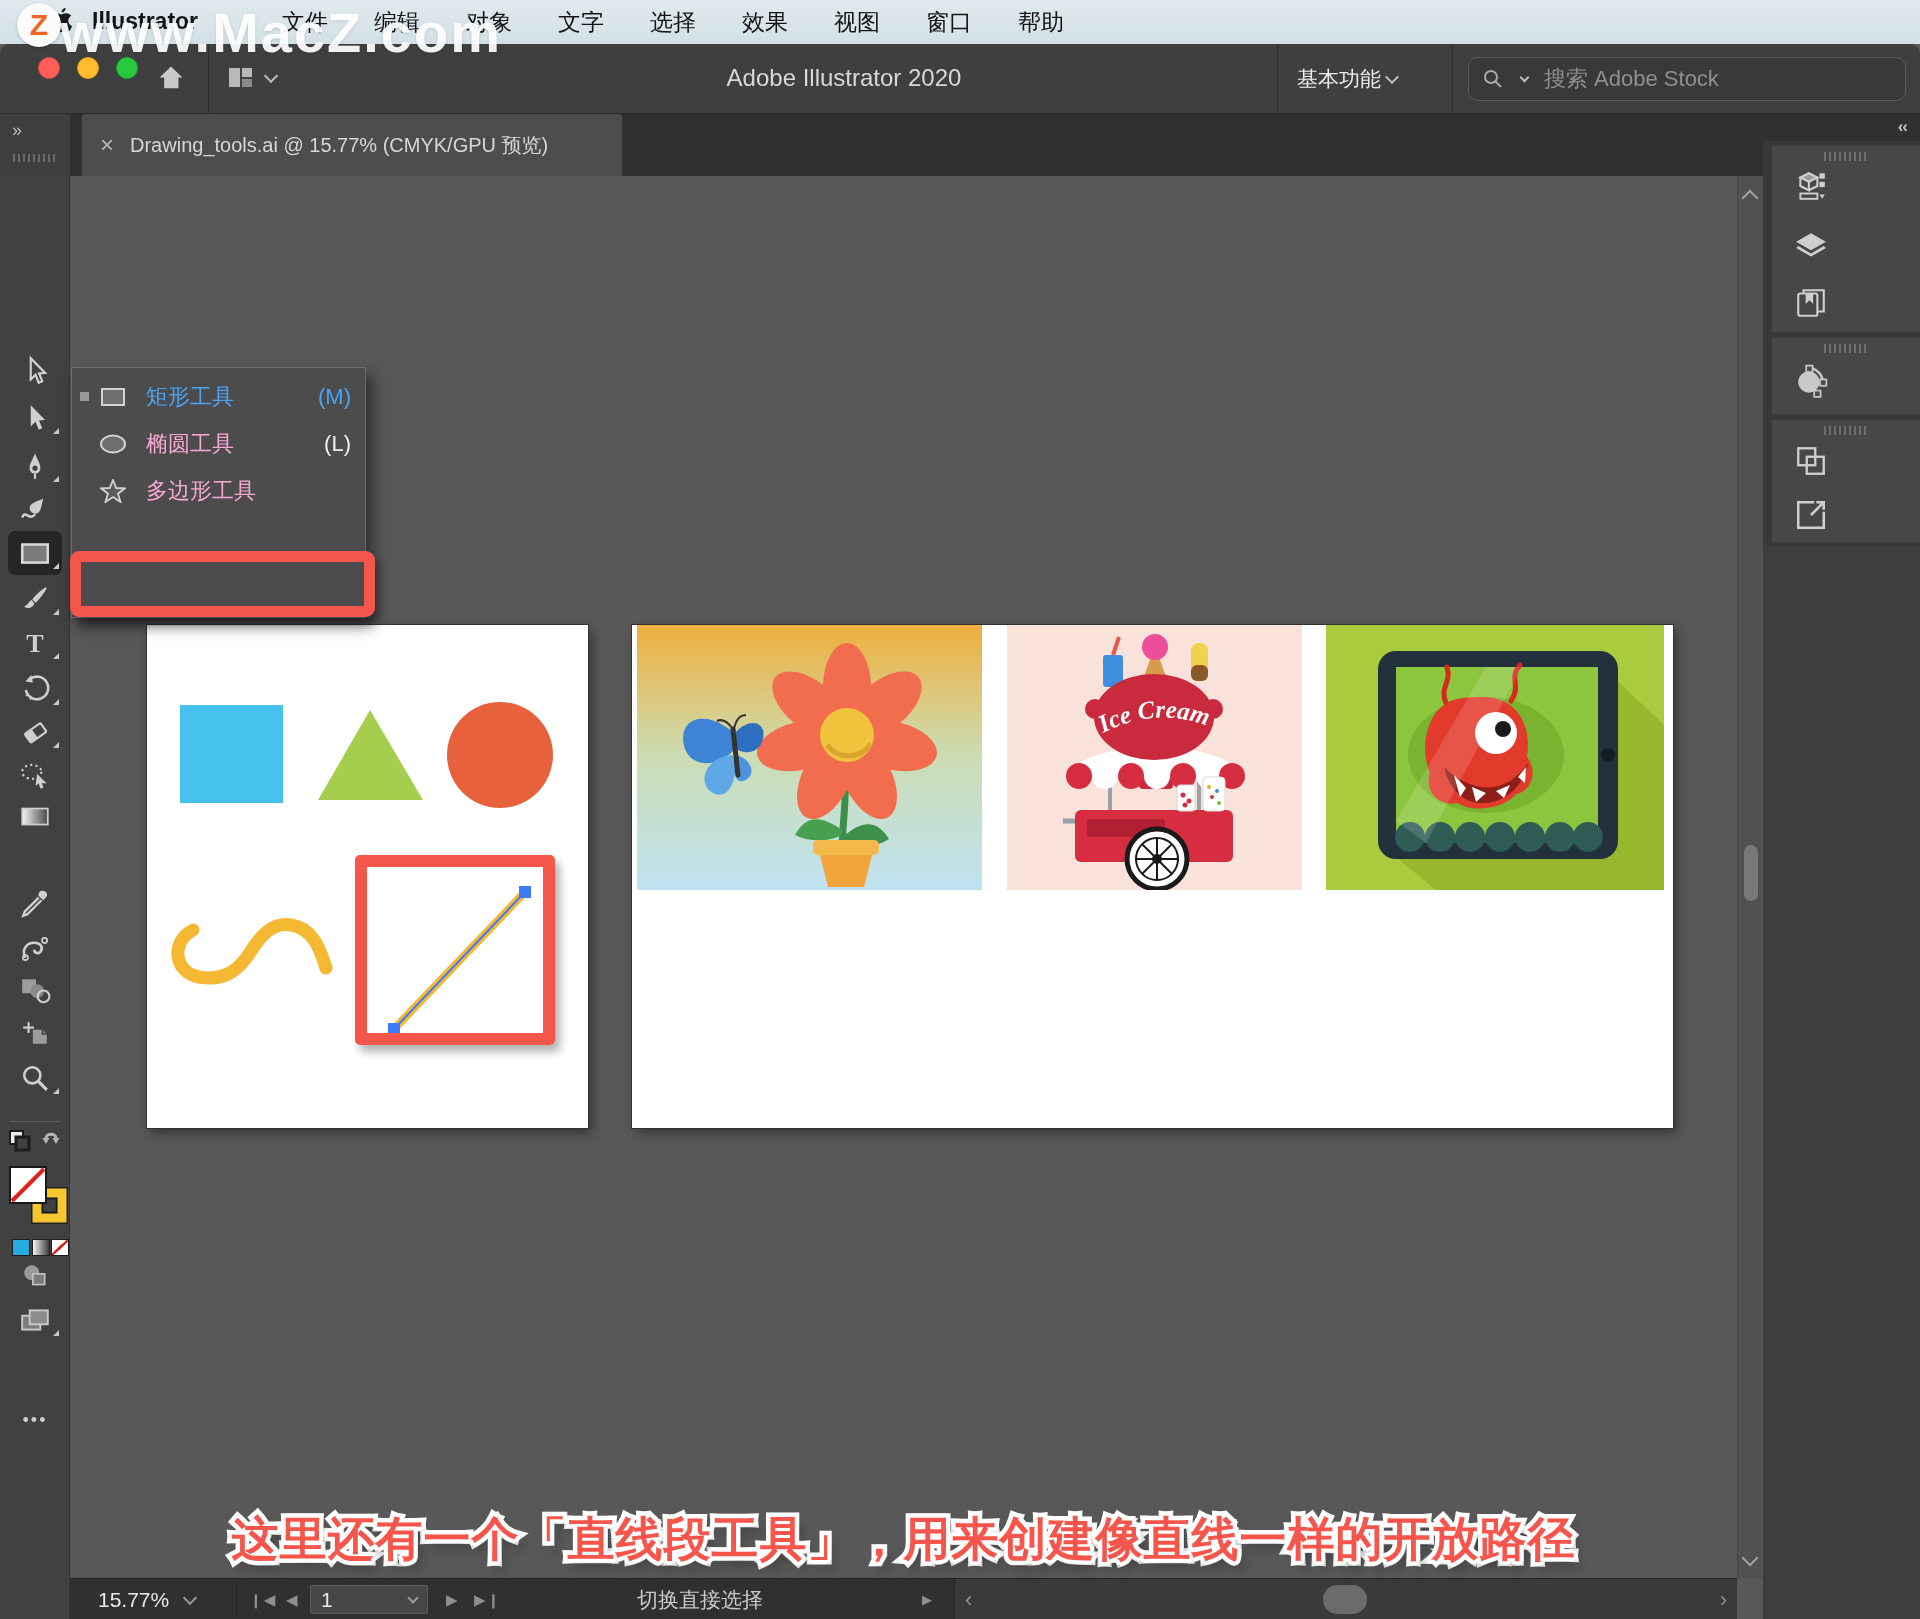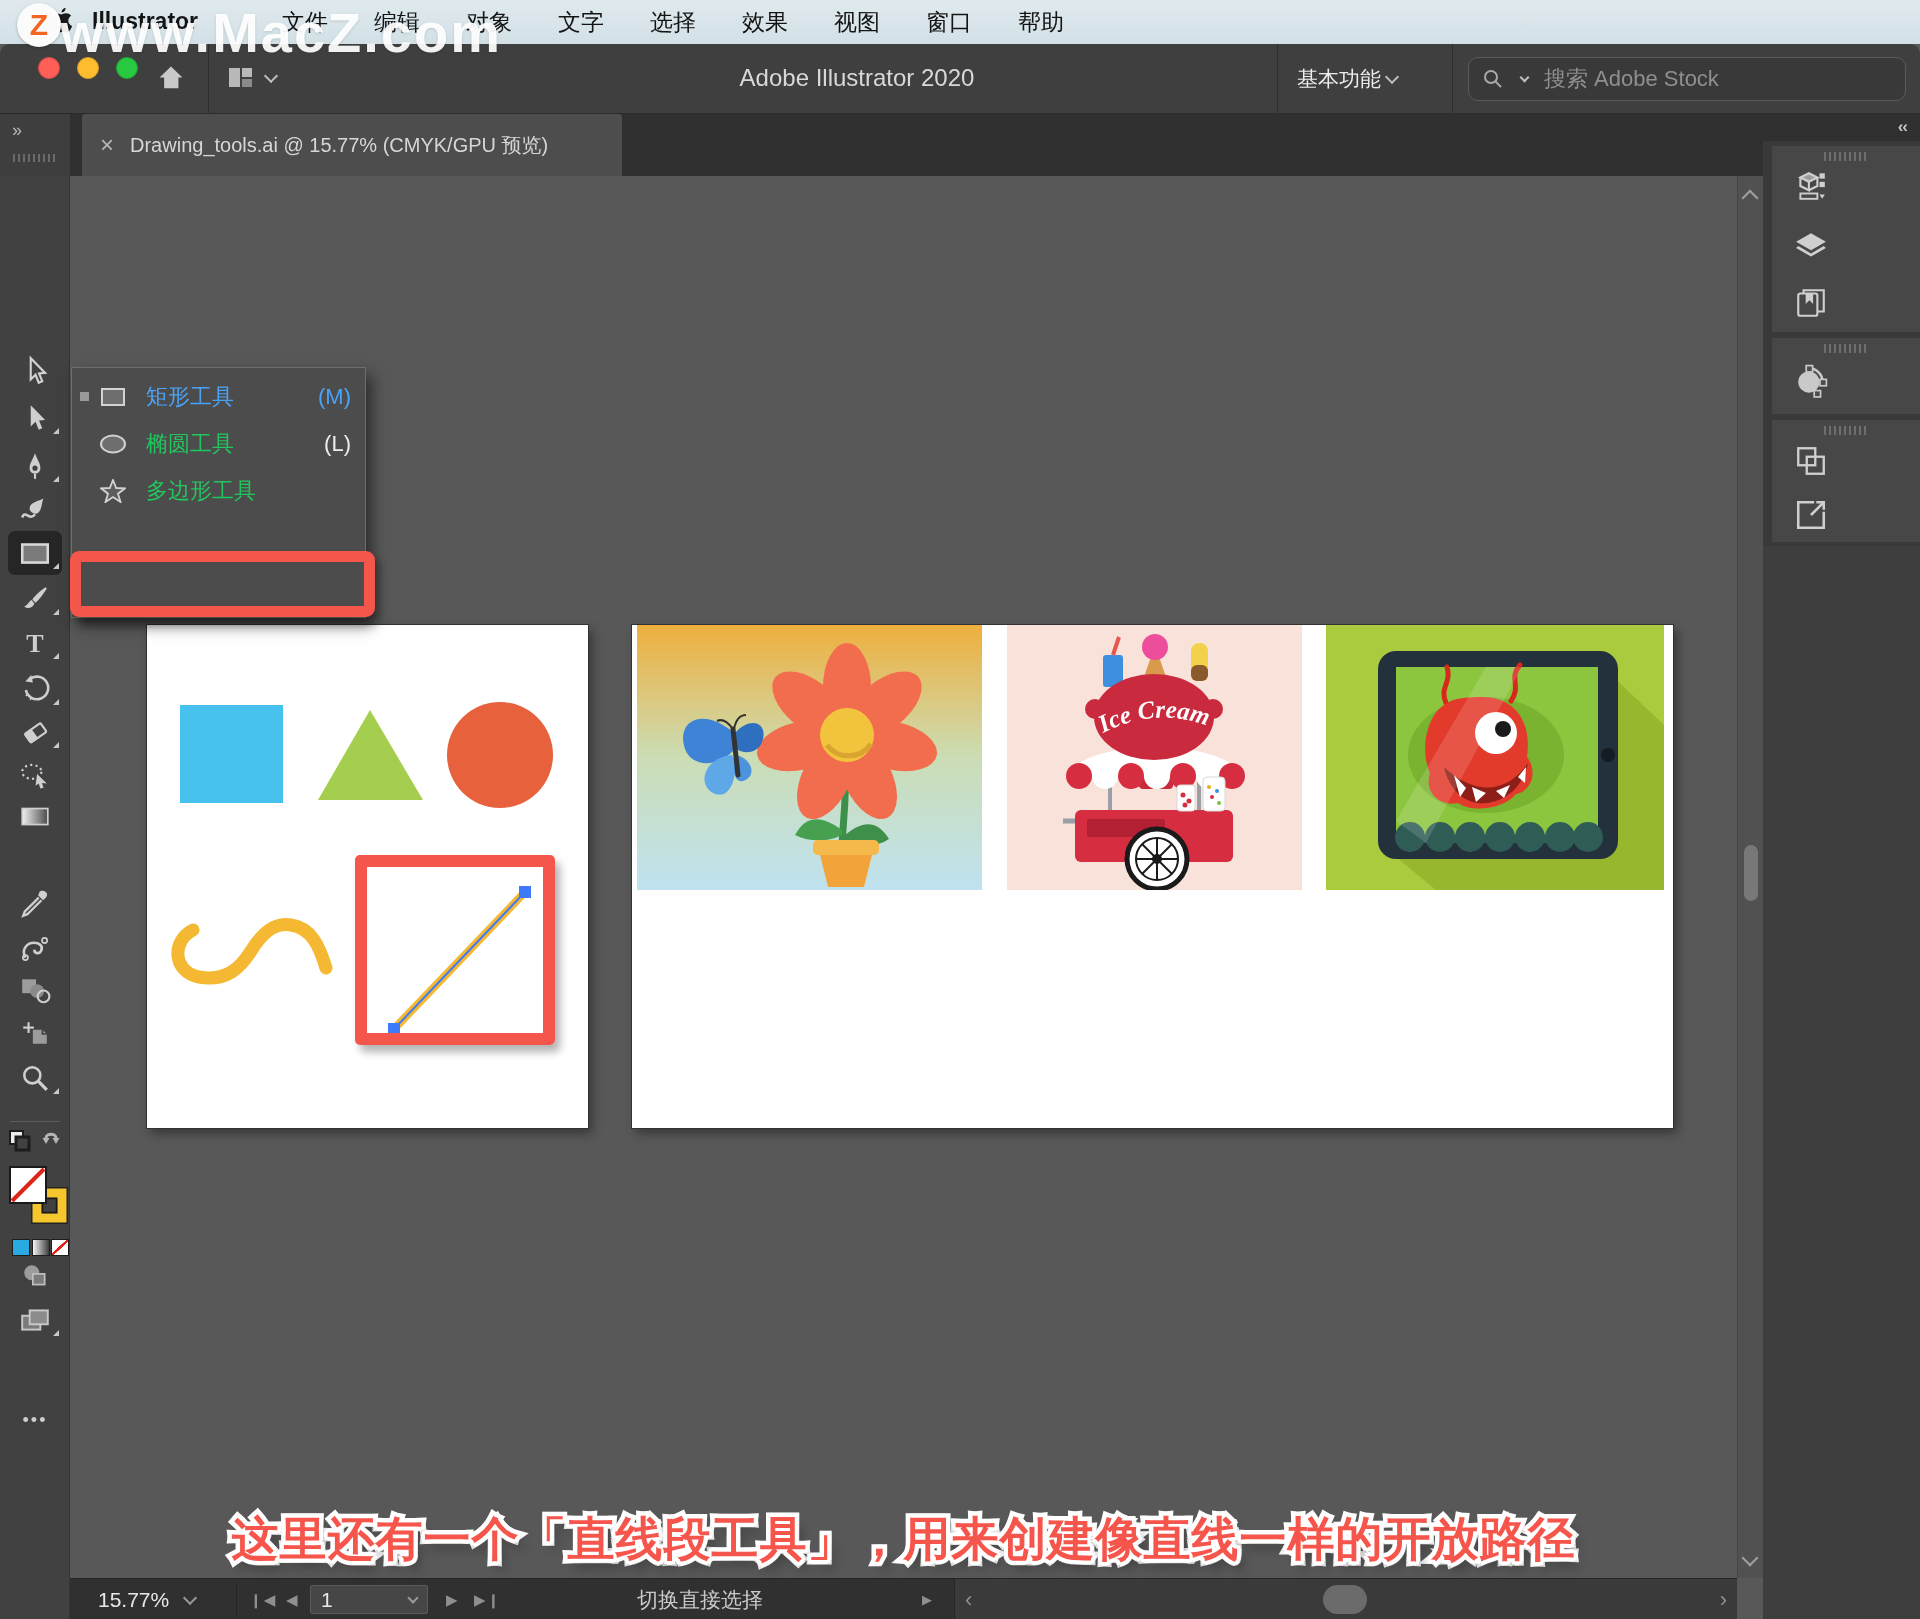--- a/index.html
+++ b/index.html
@@ -20,21 +20,21 @@
   .watermark { left:60px; top:0px; font-size:56px; font-weight:bold; letter-spacing:2px;
     color:rgba(255,255,255,.93); z-index:70; text-shadow:0 1px 3px rgba(0,0,0,.12); }
   .wm-badge { left:17px; top:3px; width:44px; height:44px; border-radius:50%; background:#fbfbfb;
     z-index:71; display:flex; align-items:center; justify-content:center;
     box-shadow:0 1px 3px rgba(0,0,0,.25); font-size:30px; font-weight:900; color:#f26522; }
 
   
   .app-bar { left:0; top:44px; width:1920px; height:70px; background:#3f3f3f;
     border-bottom:1px solid #2b2b2b; border-radius:10px 10px 0 0; z-index:10; }
   .tl { width:22px; height:22px; border-radius:50%; top:13px; }
-  .app-title { top:20px; left:0; width:1688px; text-align:center; color:#d8d8d8; font-size:24px;margin-left:13px; }
+  .app-title { top:20px; left:0; width:1688px; text-align:center; color:#d8d8d8; font-size:24px; }
   .vsep { width:1px; background:#2e2e2e; top:0; height:70px; }
   .workspace { top:21px; left:1297px; color:#ececec; font-size:21px; display:flex; gap:6px; align-items:center; }
   .chev-down { width:10px; height:10px; border-right:2px solid #bdbdbd; border-bottom:2px solid #bdbdbd;
     transform:rotate(45deg); display:inline-block; margin-top:-4px; }
   .search-box { left:1468px; top:13px; width:438px; height:44px; background:#393939;
     border:1px solid #5a5a5a; border-radius:10px; display:flex; align-items:center; padding:0 12px; gap:16px; }
   .search-box input { background:transparent; border:none; outline:none; color:#cfcfcf;
     font-size:22px; width:330px; font-family:"Liberation Sans",sans-serif; }
   .search-box input::placeholder { color:#8f8f8f; }
 
@@ -69,21 +69,21 @@
   .anno { position:absolute; border:11px solid #f4564b; border-radius:9px;
     box-shadow:5px 7px 9px rgba(0,0,0,.3); z-index:40; }
 
   
   .flyout { left:71px; top:367px; width:295px; height:251px; background:#4c4c4c;
     border:1px solid #6e6e6e; box-shadow:6px 8px 14px rgba(0,0,0,.5); z-index:30; padding-top:5px; }
   .frow { height:47px; display:flex; align-items:center; padding:0 14px 0 8px; position:relative; }
   .frow .ind { width:9px; height:9px; background:#9a9a9a; margin-right:9px; visibility:hidden; }
   .frow.current .ind { visibility:visible; }
   .frow .ficon { width:30px; display:flex; justify-content:center; margin-right:18px; }
-  .frow .flabel { font-size:22px; color:#22c55e; flex:1; }
+  .frow .flabel { font-size:22px; color:#f9a8d4; flex:1; }
   .frow .fshort { font-size:22px; color:#ededed; }
   .frow.current .flabel, .frow.current .fshort { color:#4ba3f5; }
   .frow .submenu { position:absolute; right:2px; top:15px; color:#b5b5b5; font-size:15px; }
 
   
   .dock { left:1763px; top:114px; width:157px; height:1505px; background:#393939; }
   .dock-header { position:absolute; left:0; top:0; width:157px; height:27px; background:#303030; }
   .dock-header .collapse { position:absolute; right:13px; top:3px; color:#c6c6c6; font-size:17px;
     letter-spacing:-1px; font-weight:bold; }
   .dgroup { position:absolute; left:9px; width:148px; background:#474747; }

